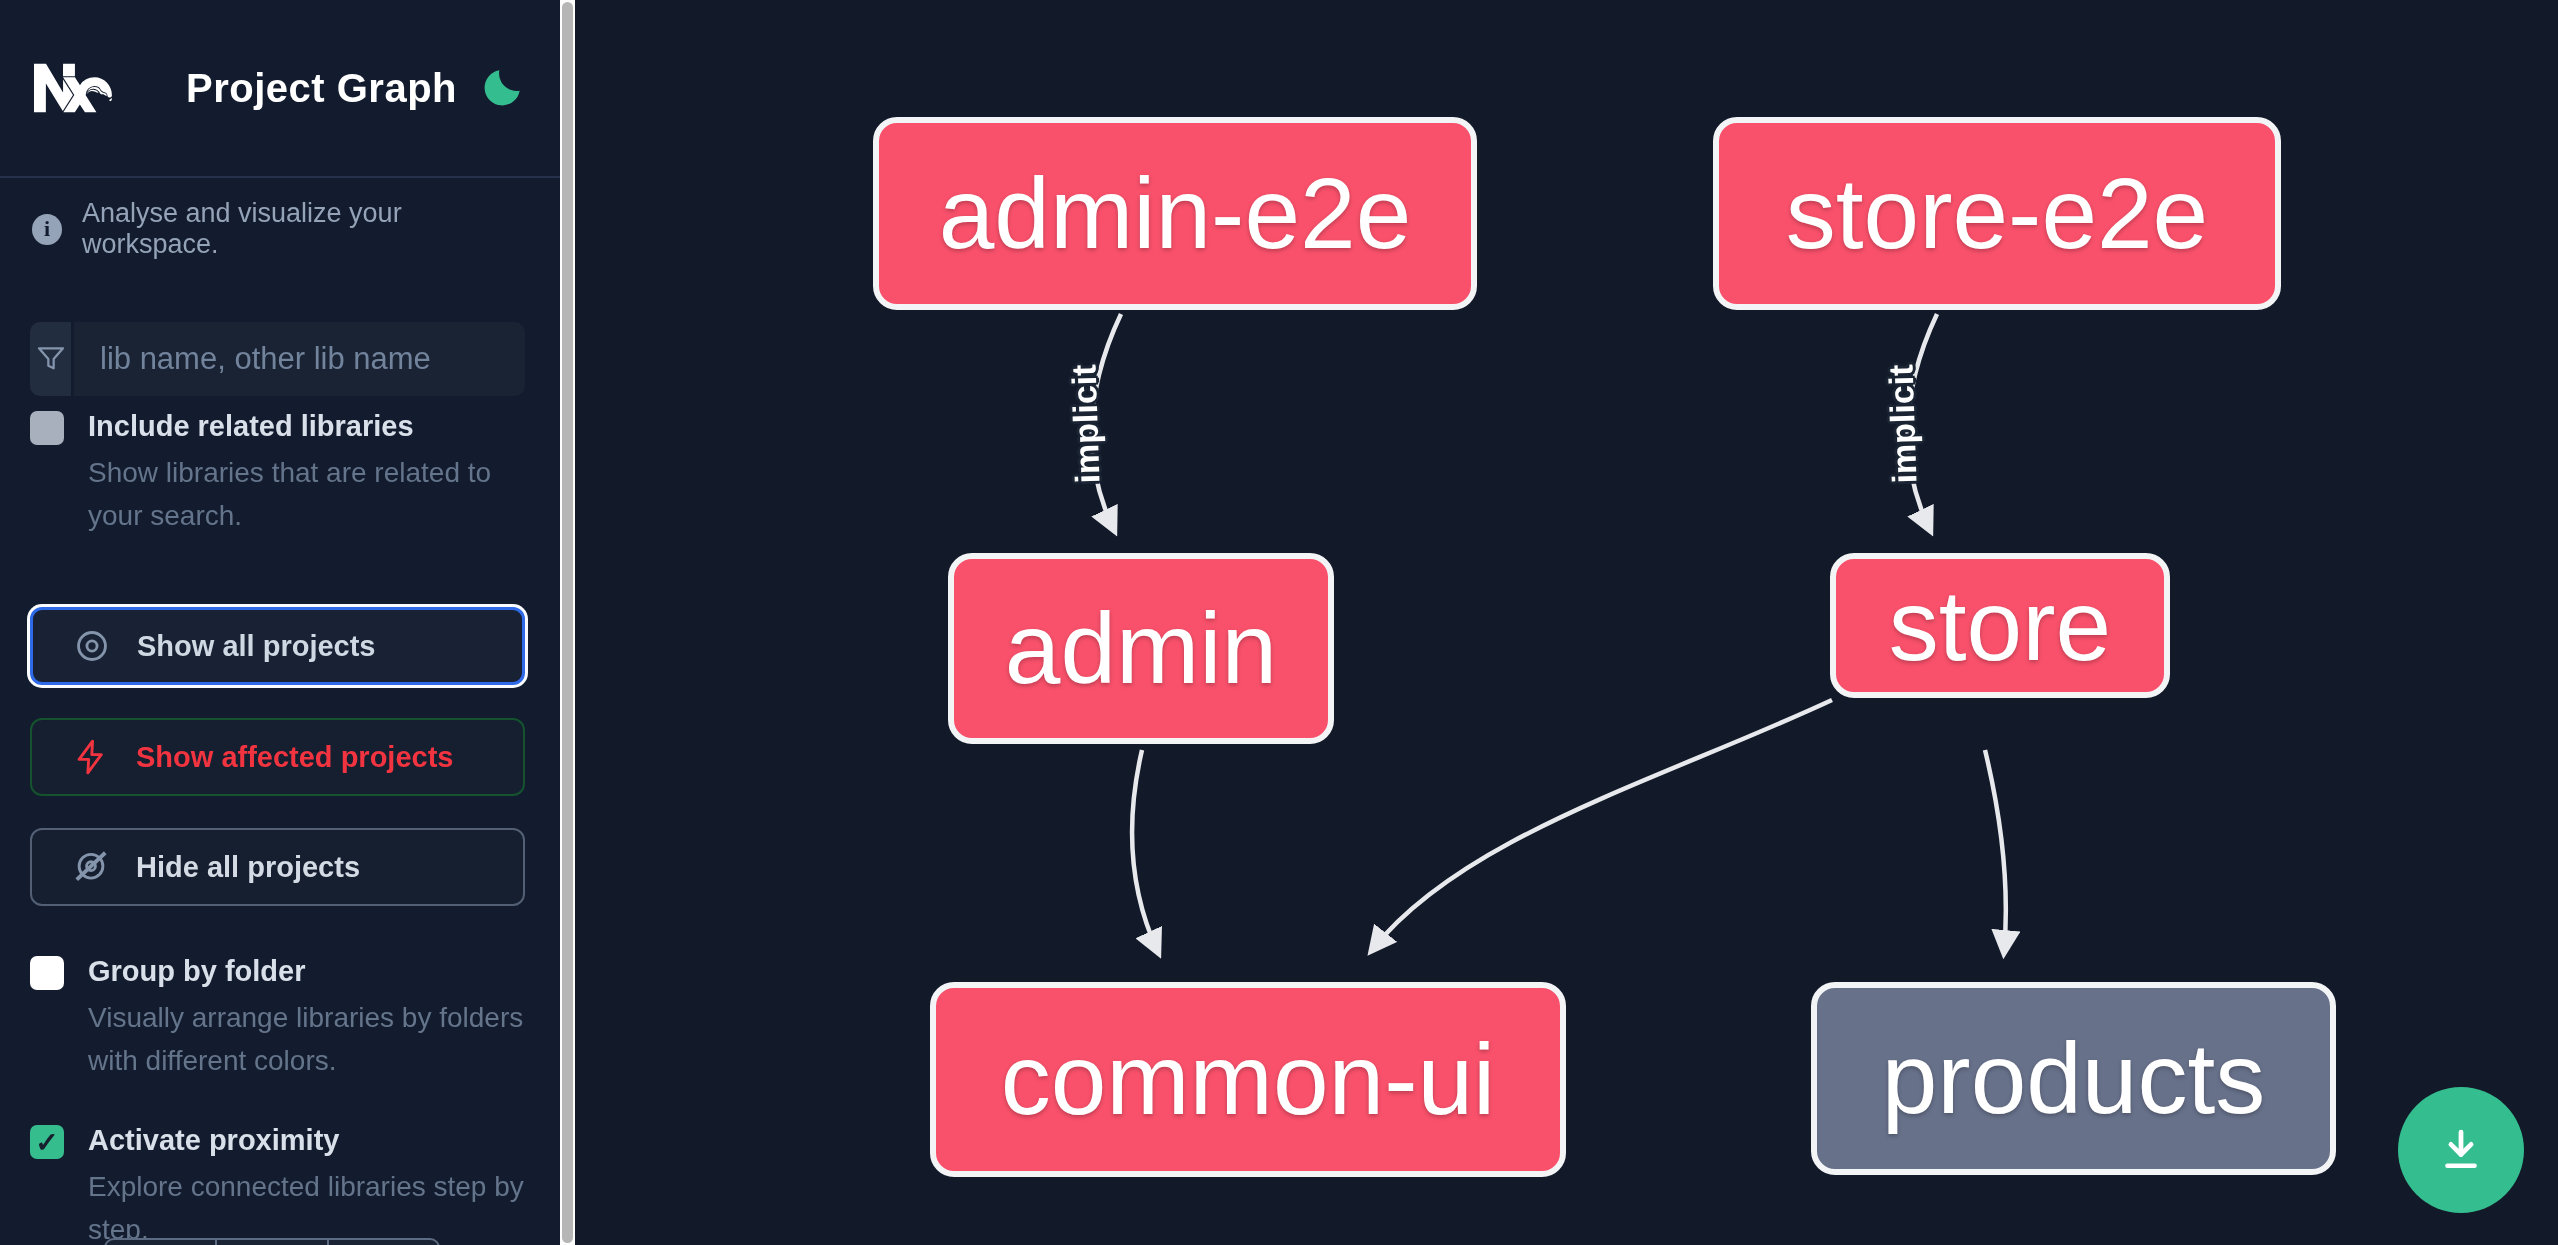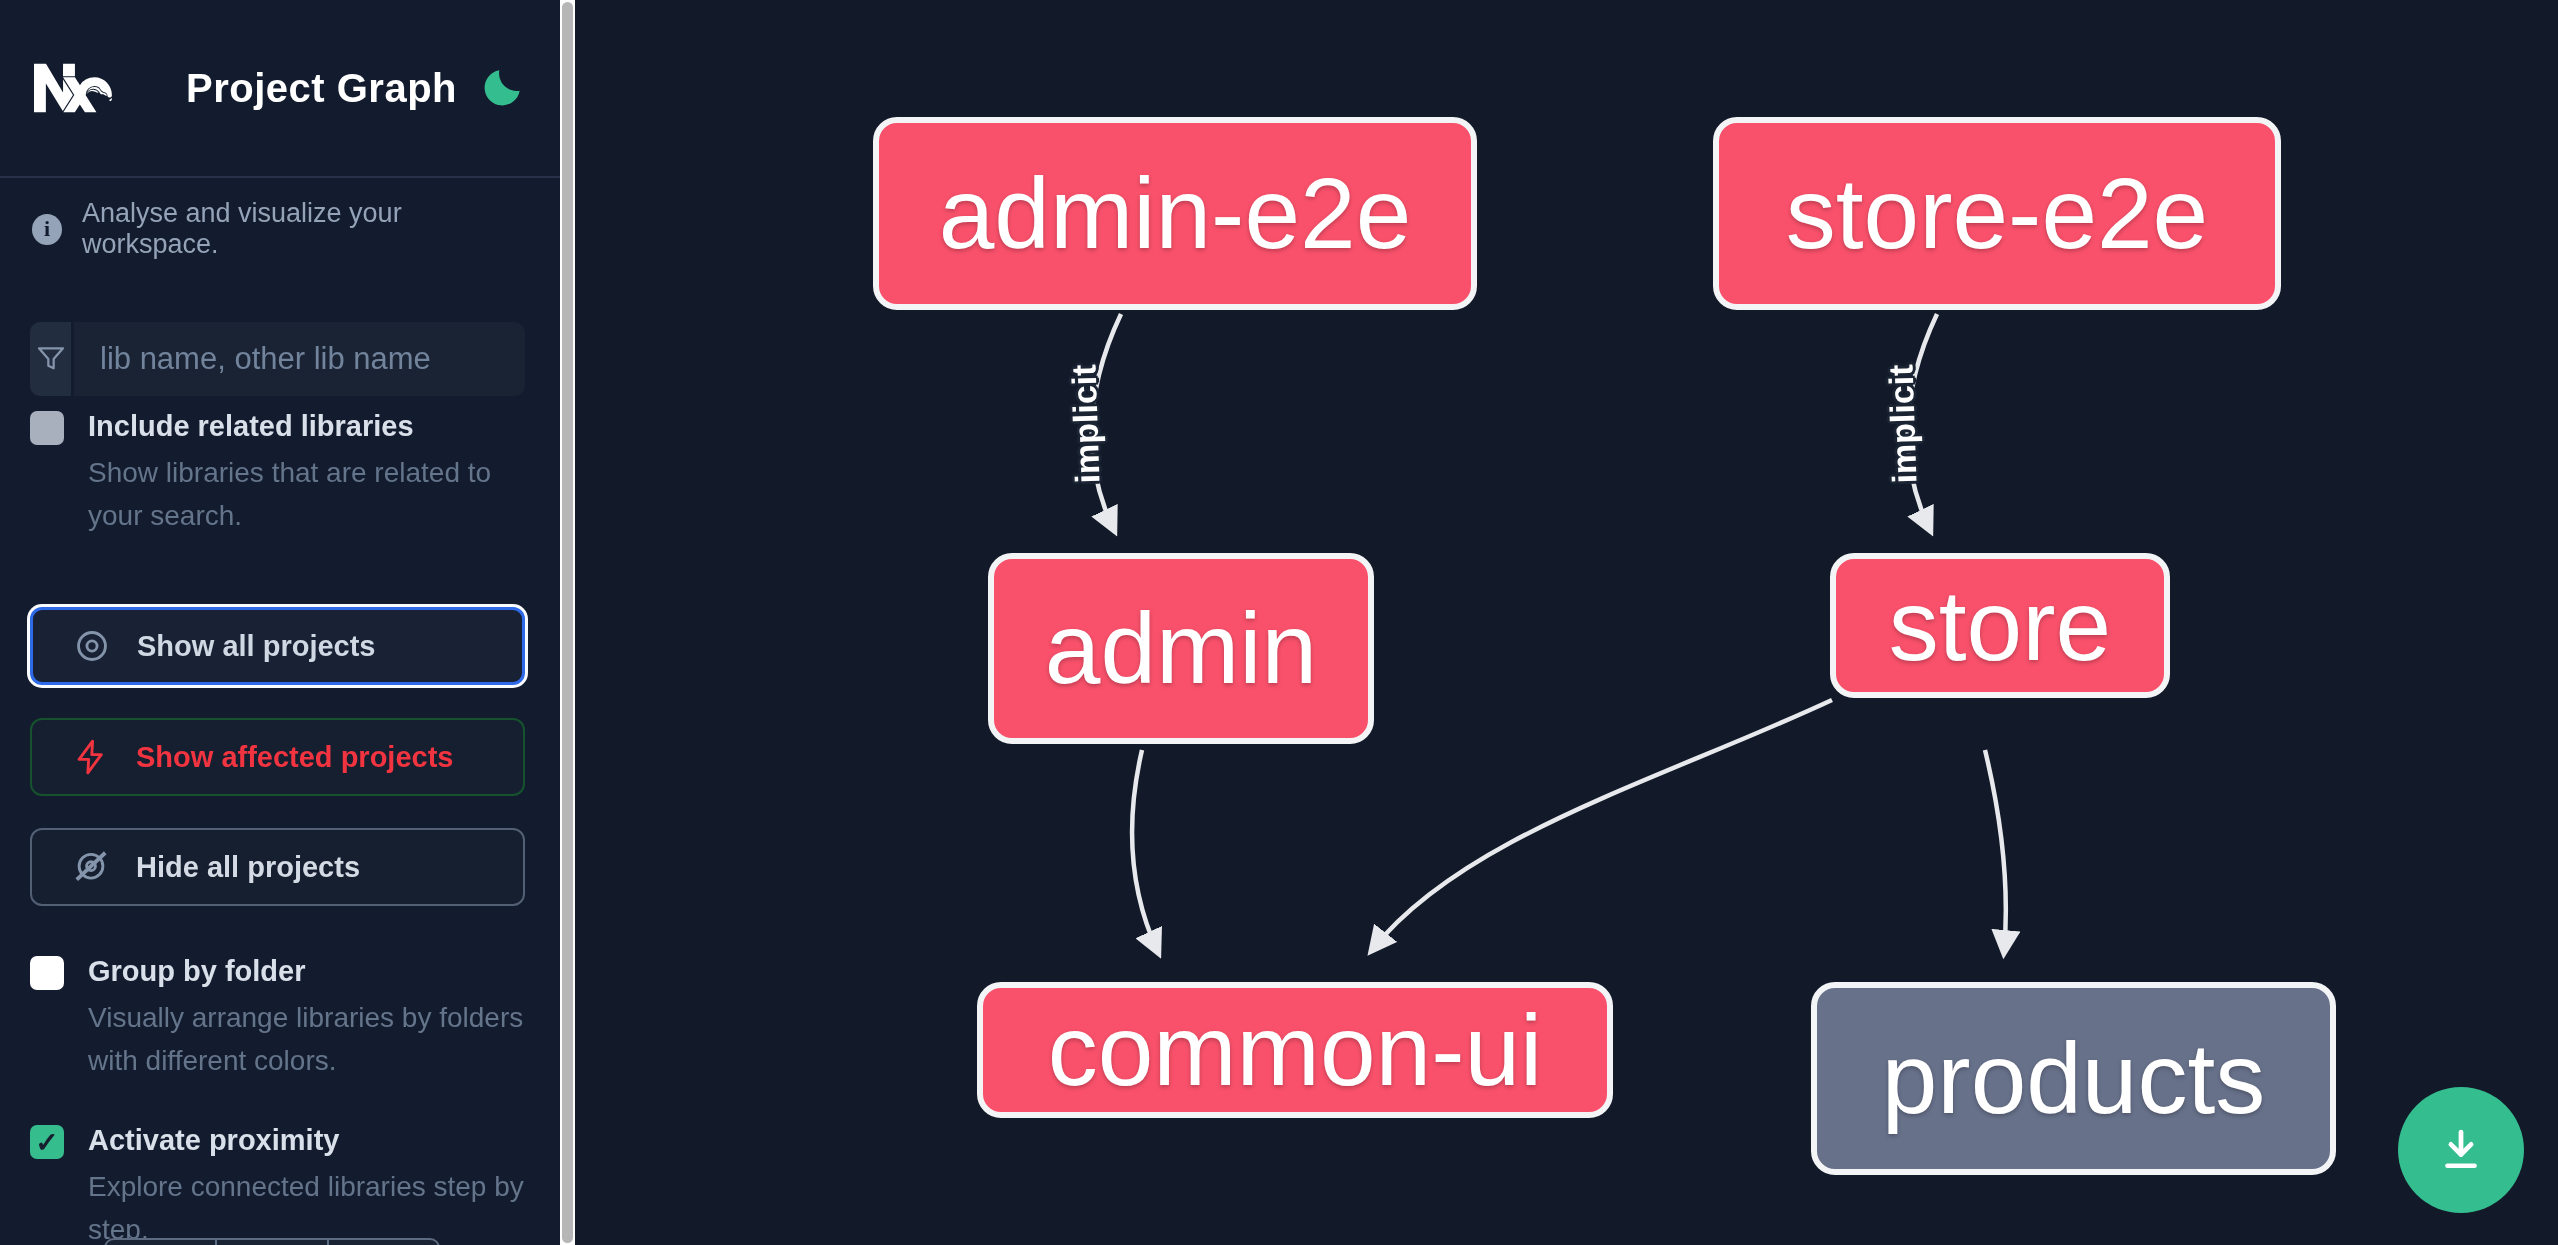--- a/index.html
+++ b/index.html
@@ -186,23 +186,23 @@
     <path d="M 1121 314 Q 1066 430 1114 530" marker-end="url(#arrow)"></path>
     <path d="M 1937 314 Q 1882 430 1930 530" marker-end="url(#arrow)"></path>
     <path d="M 1142 750 Q 1116 862 1158 952" marker-end="url(#arrow)"></path>
     <path d="M 1832 700 C 1660 780 1462 836 1372 950" marker-end="url(#arrow)"></path>
     <path d="M 1985 750 Q 2012 862 2004 952" marker-end="url(#arrow)"></path>
   </g>
 </svg>
 
 <div class="gnode affected" style="left:873px; top:117px; width:604px; height:193px;">admin-e2e</div>
 <div class="gnode affected" style="left:1713px; top:117px; width:568px; height:193px;">store-e2e</div>
-<div class="gnode affected" style="left:988px; top:553px; width:386px; height:191px;border-radius:24px;">admin</div>
+<div class="gnode affected" style="left:948px; top:553px; width:386px; height:191px;border-radius:24px;">admin</div>
 <div class="gnode affected" style="left:1830px; top:553px; width:340px; height:145px;">store</div>
-<div class="gnode affected" style="left:930px; top:982px; width:636px; height:136px;margin-left:47px;">common-ui</div>
+<div class="gnode affected" style="left:930px; top:982px; width:636px; height:195px;">common-ui</div>
 <div class="gnode plain" style="left:1811px; top:982px; width:525px; height:193px;">products</div>
 
 <div class="edge-label" style="left:1086px; top:424px;">implicit</div>
 <div class="edge-label" style="left:1903px; top:424px;">implicit</div>
 
 <div class="fab">
   <svg width="54" height="54" viewBox="0 0 24 24" fill="none" stroke="#ffffff" stroke-width="2.1" stroke-linecap="round" stroke-linejoin="round">
     <line x1="12" y1="4" x2="12" y2="14"></line>
     <polyline points="7.5,9.5 12,14 16.5,9.5"></polyline>
     <line x1="6" y1="19" x2="18" y2="19"></line>

